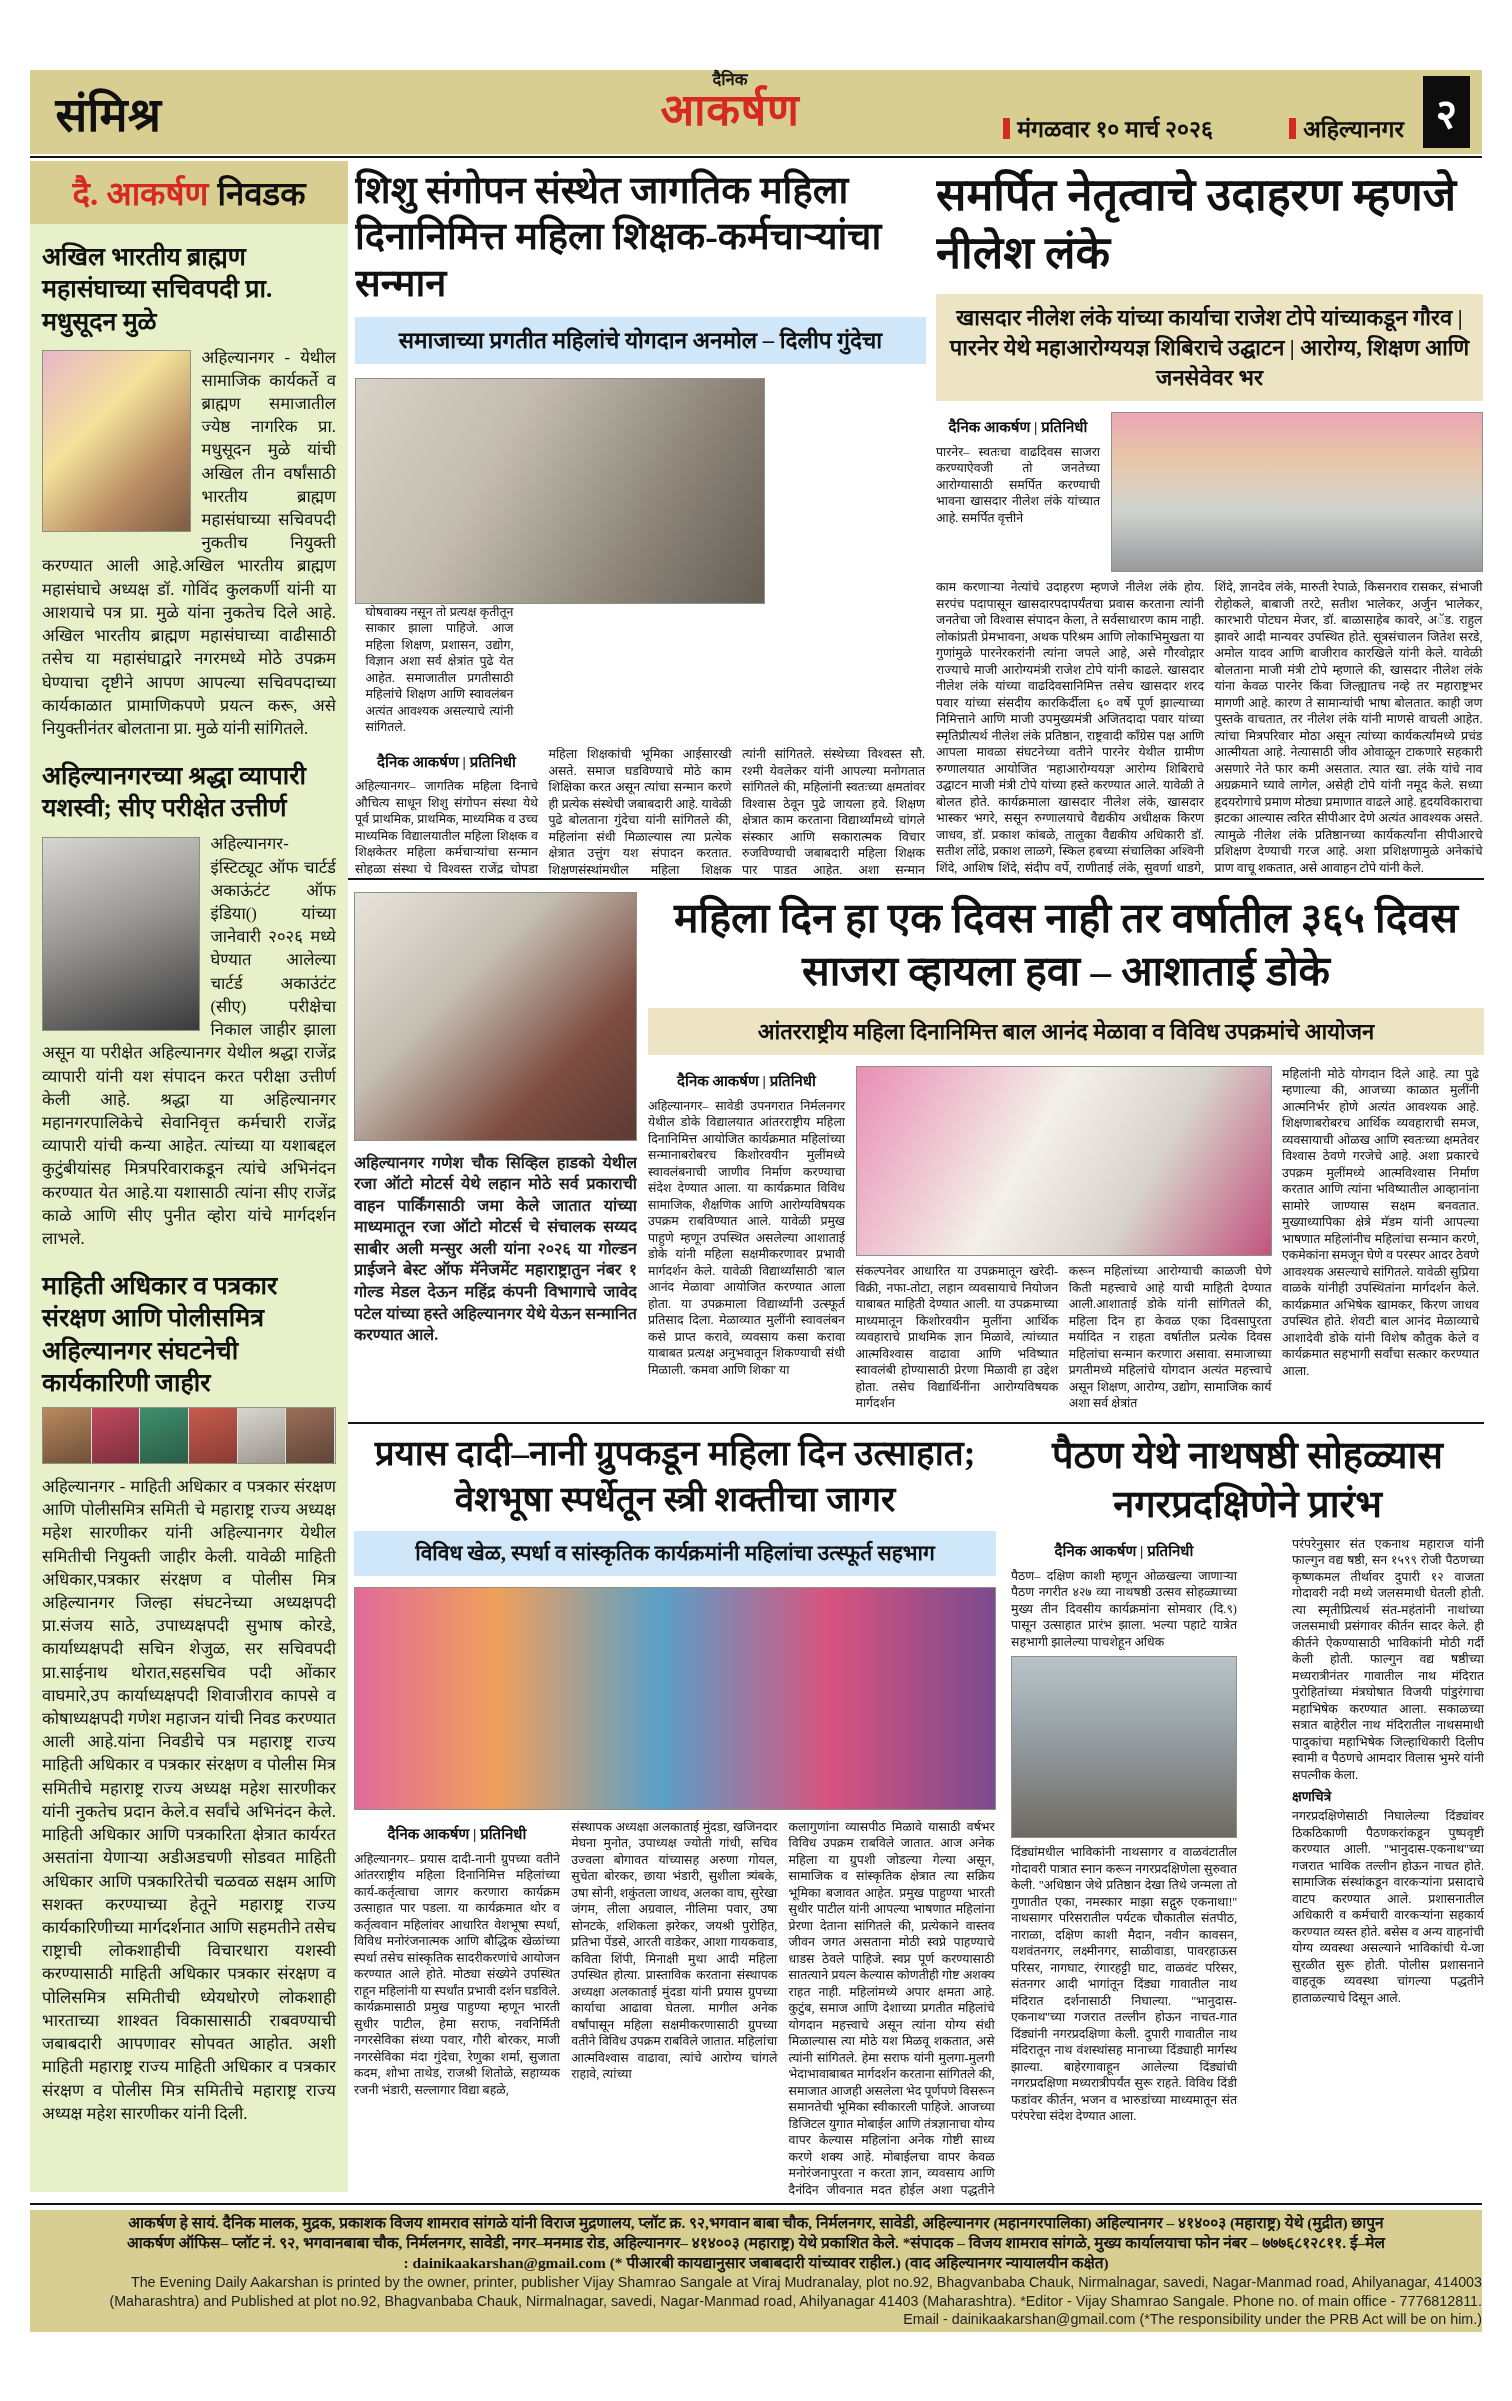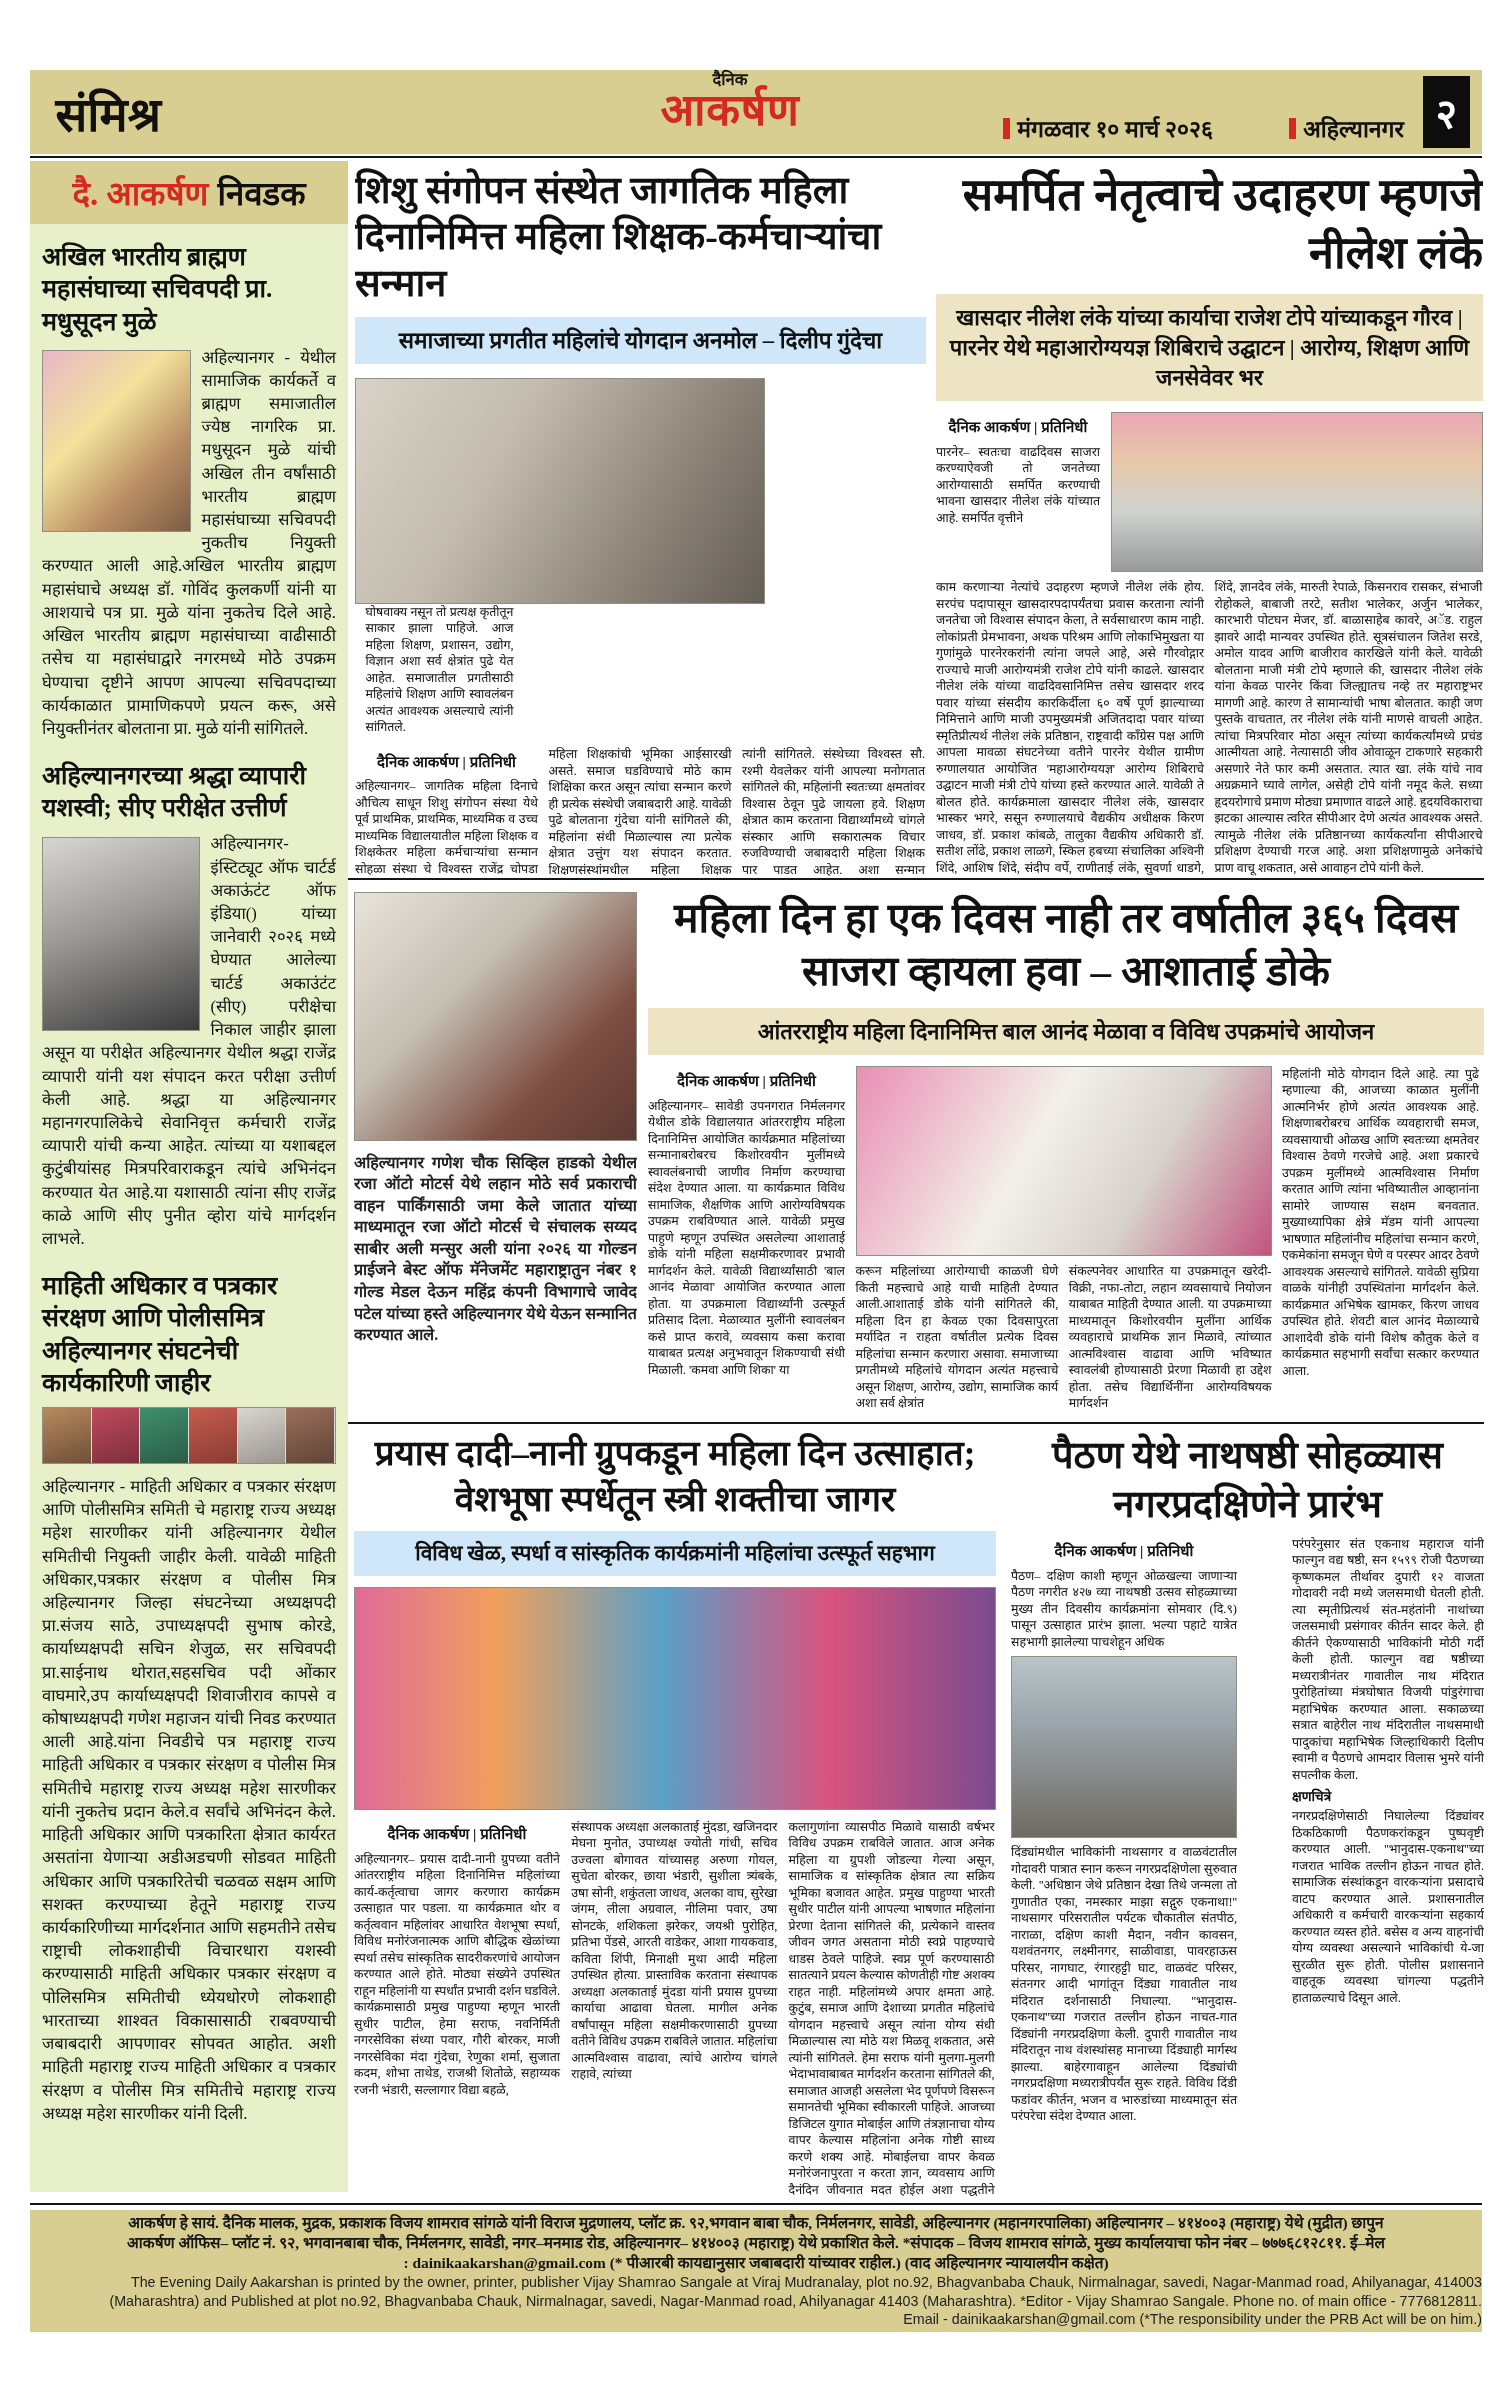--- a/index.html
+++ b/index.html
@@ -43,21 +43,21 @@
   .c-headline{font-size:38px;font-weight:bold;text-align:left;line-height:1.22;}
   .c-row{display:flex;margin-top:13.6px;flex-direction:column;}
   .ph-group{width:410px;height:226px;
     background:linear-gradient(120deg,#d8d2c8 0%,#c2bbae 35%,#8b8378 72%,#655e55 100%);}
   .c-side{width:148px;margin-left:10.5px;}
   .c-cols{display:flex;margin-top:10.5px;}
   .c-col{width:183px;margin-right:10.5px;}
   .c-col:last-child{margin-right:0;}
   
   .right-art{position:absolute;left:936px;top:167px;width:547px;height:709px;overflow:hidden;}
-  .r-headline{font-size:45px;font-weight:bold;text-align:right;line-height:1.28;}
+  .r-headline{font-size:45px;font-weight:bold;text-align:left;line-height:1.28;}
   .r-row{display:flex;margin-top:10.5px;}
   .r-lead{width:164px;}
   .ph-crowd{width:372px;height:160px;margin-left:10.5px;
     background:linear-gradient(180deg,#eaa7b4 0%,#e8c7a8 30%,#cfd3cf 62%,#97999b 100%);}
   .r-cols{display:flex;margin-top:7.5px;}
   .r-col{width:268px;margin-right:10.5px;}
   .r-col:last-child{margin-right:0;}
   
   .award{position:absolute;left:354px;top:892px;width:283px;height:527px;overflow:hidden;}
   .ph-award{width:283px;height:249px;
@@ -201,22 +201,22 @@
     <div class="m-headline">महिला दिन हा एक दिवस नाही तर वर्षातील ३६५ दिवस साजरा व्हायला हवा – आशाताई डोके</div>
     <div class="subhead-tan m-sub">आंतरराष्ट्रीय महिला दिनानिमित्त बाल आनंद मेळावा व विविध उपक्रमांचे आयोजन</div>
     <div class="m-row">
       <div class="m-col">
         <div class="byline">दैनिक आकर्षण | प्रतिनिधी</div>
         <div class="bodytxt">अहिल्यानगर– सावेडी उपनगरात निर्मलनगर येथील डोके विद्यालयात आंतरराष्ट्रीय महिला दिनानिमित्त आयोजित कार्यक्रमात महिलांच्या सन्मानाबरोबरच किशोरवयीन मुलींमध्ये स्वावलंबनाची जाणीव निर्माण करण्याचा संदेश देण्यात आला. या कार्यक्रमात विविध सामाजिक, शैक्षणिक आणि आरोग्यविषयक उपक्रम राबविण्यात आले. यावेळी प्रमुख पाहुणे म्हणून उपस्थित असलेल्या आशाताई डोके यांनी महिला सक्षमीकरणावर प्रभावी मार्गदर्शन केले. यावेळी विद्यार्थ्यांसाठी 'बाल आनंद मेळावा' आयोजित करण्यात आला होता. या उपक्रमाला विद्यार्थ्यांनी उत्स्फूर्त प्रतिसाद दिला. मेळाव्यात मुलींनी स्वावलंबन कसे प्राप्त करावे, व्यवसाय कसा करावा याबाबत प्रत्यक्ष अनुभवातून शिकण्याची संधी मिळाली. 'कमवा आणि शिका' या</div>
       </div>
       <div class="m-mid">
         <div class="ph ph-women"></div>
         <div class="m-midcols">
+          <div class="m-midcol bodytxt">संकल्पनेवर आधारित या उपक्रमातून खरेदी-विक्री, नफा-तोटा, लहान व्यवसायाचे नियोजन याबाबत माहिती देण्यात आली. या उपक्रमाच्या माध्यमातून किशोरवयीन मुलींना आर्थिक व्यवहाराचे प्राथमिक ज्ञान मिळावे, त्यांच्यात आत्मविश्वास वाढावा आणि भविष्यात स्वावलंबी होण्यासाठी प्रेरणा मिळावी हा उद्देश होता. तसेच विद्यार्थिनींना आरोग्यविषयक मार्गदर्शन</div>
           <div class="m-midcol bodytxt">करून महिलांच्या आरोग्याची काळजी घेणे किती महत्त्वाचे आहे याची माहिती देण्यात आली.आशाताई डोके यांनी सांगितले की, महिला दिन हा केवळ एका दिवसापुरता मर्यादित न राहता वर्षातील प्रत्येक दिवस महिलांचा सन्मान करणारा असावा. समाजाच्या प्रगतीमध्ये महिलांचे योगदान अत्यंत महत्त्वाचे असून शिक्षण, आरोग्य, उद्योग, सामाजिक कार्य अशा सर्व क्षेत्रांत</div>
-          <div class="m-midcol bodytxt">संकल्पनेवर आधारित या उपक्रमातून खरेदी-विक्री, नफा-तोटा, लहान व्यवसायाचे नियोजन याबाबत माहिती देण्यात आली. या उपक्रमाच्या माध्यमातून किशोरवयीन मुलींना आर्थिक व्यवहाराचे प्राथमिक ज्ञान मिळावे, त्यांच्यात आत्मविश्वास वाढावा आणि भविष्यात स्वावलंबी होण्यासाठी प्रेरणा मिळावी हा उद्देश होता. तसेच विद्यार्थिनींना आरोग्यविषयक मार्गदर्शन</div>
         </div>
       </div>
       <div class="m-col bodytxt">महिलांनी मोठे योगदान दिले आहे. त्या पुढे म्हणाल्या की, आजच्या काळात मुलींनी आत्मनिर्भर होणे अत्यंत आवश्यक आहे. शिक्षणाबरोबरच आर्थिक व्यवहाराची समज, व्यवसायाची ओळख आणि स्वतःच्या क्षमतेवर विश्वास ठेवणे गरजेचे आहे. अशा प्रकारचे उपक्रम मुलींमध्ये आत्मविश्वास निर्माण करतात आणि त्यांना भविष्यातील आव्हानांना सामोरे जाण्यास सक्षम बनवतात. मुख्याध्यापिका क्षेत्रे मॅडम यांनी आपल्या भाषणात महिलांनीच महिलांचा सन्मान करणे, एकमेकांना समजून घेणे व परस्पर आदर ठेवणे आवश्यक असल्याचे सांगितले. यावेळी सुप्रिया वाळके यांनीही उपस्थितांना मार्गदर्शन केले. कार्यक्रमात अभिषेक खामकर, किरण जाधव उपस्थित होते. शेवटी बाल आनंद मेळाव्याचे आशादेवी डोके यांनी विशेष कौतुक केले व कार्यक्रमात सहभागी सर्वांचा सत्कार करण्यात आला.</div>
     </div>
   </div>
 
   <div class="rule" style="left:348px;top:1422px;width:1136px;"></div>
 
   <div class="prayas">
     <div class="p-headline">प्रयास दादी–नानी ग्रुपकडून महिला दिन उत्साहात; वेशभूषा स्पर्धेतून स्त्री शक्तीचा जागर</div>

